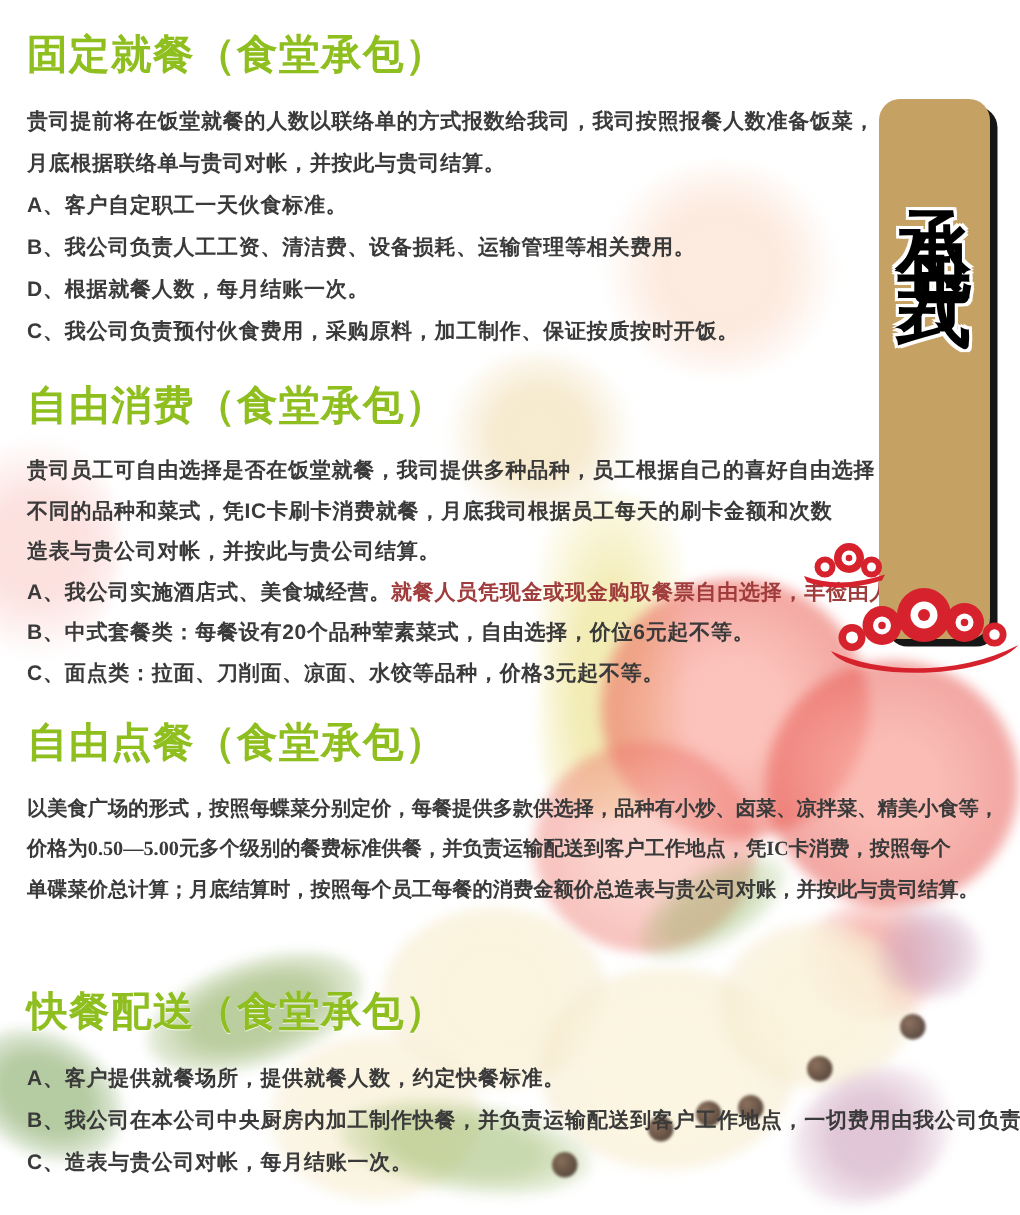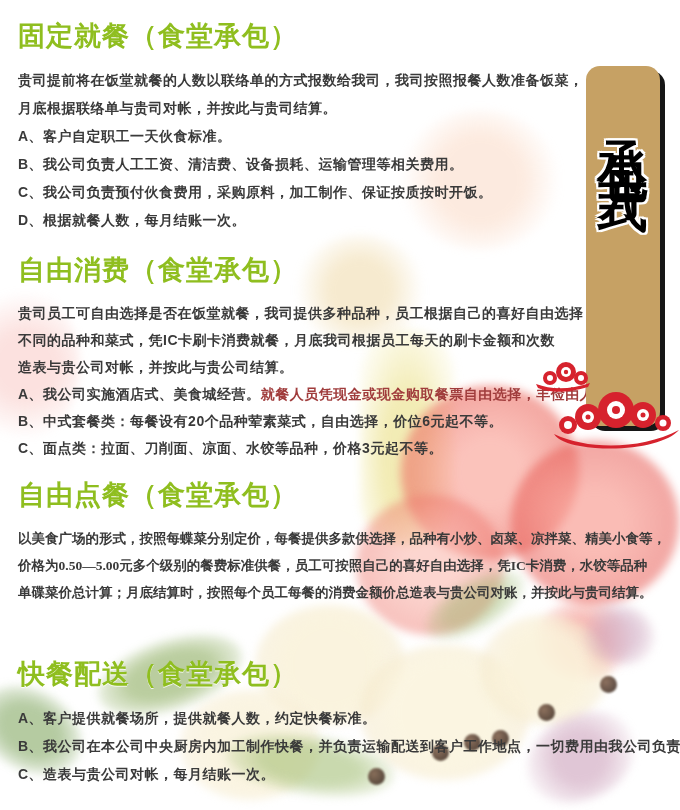--- a/index.html
+++ b/index.html
@@ -155,38 +155,38 @@
   </svg>
 
   <div class="content">
 
     <section class="s1">
       <h2 class="title">固定就餐（食堂承包）</h2>
       <div class="line">贵司提前将在饭堂就餐的人数以联络单的方式报数给我司，我司按照报餐人数准备饭菜，</div>
       <div class="line">月底根据联络单与贵司对帐，并按此与贵司结算。</div>
       <div class="line">A、客户自定职工一天伙食标准。</div>
       <div class="line">B、我公司负责人工工资、清洁费、设备损耗、运输管理等相关费用。</div>
+      <div class="line">D、根据就餐人数，每月结账一次。</div>
       <div class="line">C、我公司负责预付伙食费用，采购原料，加工制作、保证按质按时开饭。</div>
-      <div class="line">D、根据就餐人数，每月结账一次。</div>
     </section>
 
     <section class="s2">
       <h2 class="title">自由消费（食堂承包）</h2>
       <div class="line">贵司员工可自由选择是否在饭堂就餐，我司提供多种品种，员工根据自己的喜好自由选择</div>
       <div class="line">不同的品种和菜式，凭IC卡刷卡消费就餐，月底我司根据员工每天的刷卡金额和次数</div>
       <div class="line">造表与贵公司对帐，并按此与贵公司结算。</div>
       <div class="line"><span>A、我公司实施酒店式、美食城经营。</span><span class="hl-red">就餐人员凭现金或现金购取餐票自由选择，丰俭由人</span></div>
       <div class="line">B、中式套餐类：每餐设有20个品种荤素菜式，自由选择，价位6元起不等。</div>
       <div class="line">C、面点类：拉面、刀削面、凉面、水饺等品种，价格3元起不等。</div>
     </section>
 
     <section class="s3">
       <h2 class="title">自由点餐（食堂承包）</h2>
       <div class="line">以美食广场的形式，按照每蝶菜分别定价，每餐提供多款供选择，品种有小炒、卤菜、凉拌菜、精美小食等，</div>
-      <div class="line">价格为0.50—5.00元多个级别的餐费标准供餐，员工可按照自己的喜好自由选择，凭IC卡消费，水饺等品种</div>
+      <div class="line">价格为0.50—5.00元多个级别的餐费标准供餐，并负责运输配送到客户工作地点，凭IC卡消费，按照每个</div>
       <div class="line">单碟菜价总计算；月底结算时，按照每个员工每餐的消费金额价总造表与贵公司对账，并按此与贵司结算。</div>
     </section>
 
     <section class="s4">
       <h2 class="title">快餐配送（食堂承包）</h2>
       <div class="line">A、客户提供就餐场所，提供就餐人数，约定快餐标准。</div>
       <div class="line">B、我公司在本公司中央厨房内加工制作快餐，并负责运输配送到客户工作地点，一切费用由我公司负责。</div>
       <div class="line">C、造表与贵公司对帐，每月结账一次。</div>
     </section>
 

